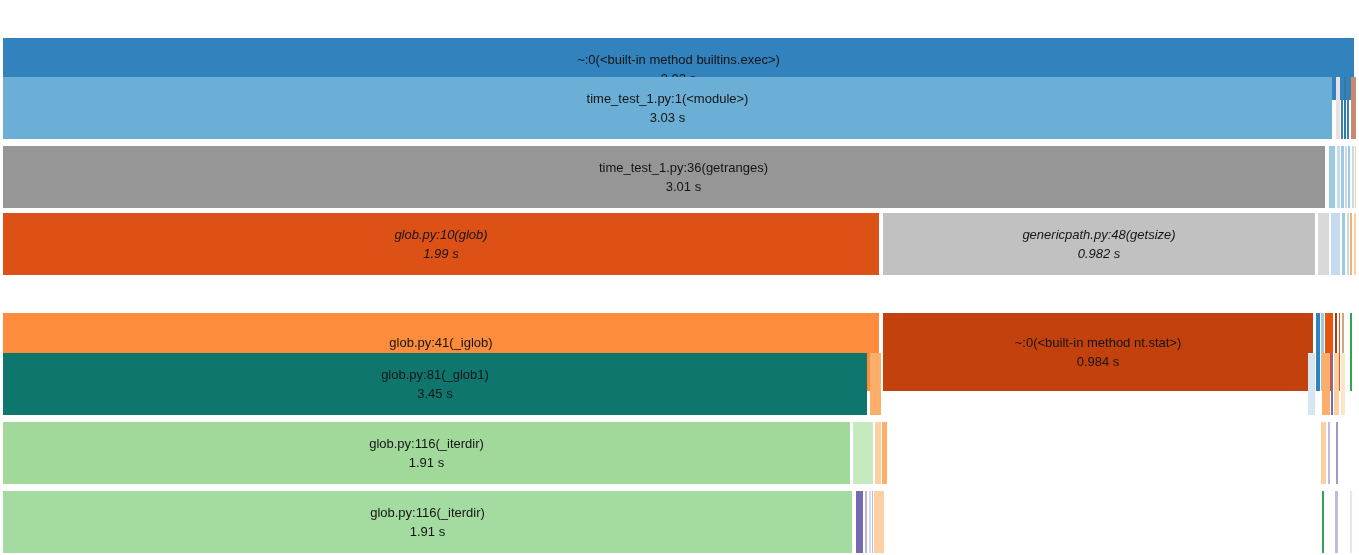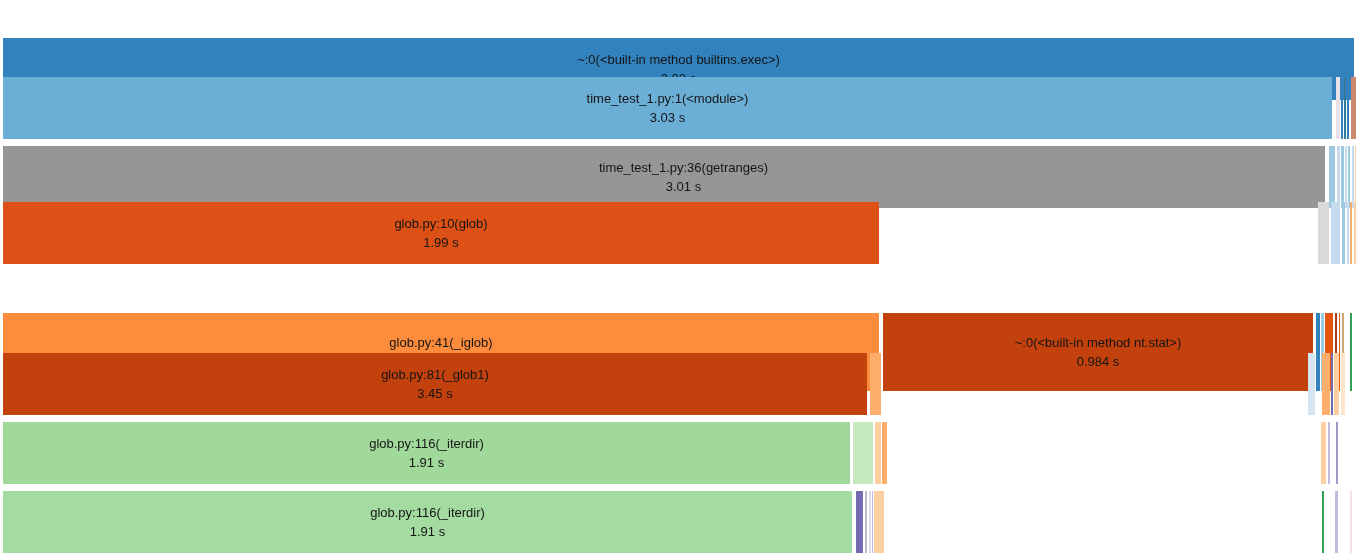--- a/index.html
+++ b/index.html
@@ -79,24 +79,28 @@
         <div class="frame-time">3.01 s</div>
       </div>
       <div class="sliver" style="left: 1329px; width: 6px; background: rgb(158, 202, 225);"></div>
       <div class="sliver" style="left: 1336.5px; width: 3.5px; background: rgb(198, 219, 239);"></div>
       <div class="sliver" style="left: 1341px; width: 2.5px; background: rgb(158, 202, 225);"></div>
       <div class="sliver" style="left: 1345px; width: 2px; background: rgb(198, 219, 239);"></div>
       <div class="sliver" style="left: 1348px; width: 2px; background: rgb(158, 202, 225);"></div>
       <div class="sliver" style="left: 1351.5px; width: 2px; background: rgb(198, 219, 239);"></div>
       <div class="sliver" style="left: 1354.5px; width: 1.5px; background: rgb(253, 208, 162);"></div>
     </div>
-    <div class="flame-row" style="top: 202px; height: 62px;">
+    <div class="flame-row" style="top: 213px; height: 62px; font-style: italic;">
       <div class="frame" style="left: 3px; width: 876px; background: rgb(221, 81, 23);">
         <div class="frame-label">glob.py:10(glob)</div>
         <div class="frame-time">1.99 s</div>
+      </div>
+      <div class="frame" style="left: 883px; width: 432px; background: rgb(193, 193, 193);">
+        <div class="frame-label">genericpath.py:48(getsize)</div>
+        <div class="frame-time">0.982 s</div>
       </div>
       <div class="sliver" style="left: 1318px; width: 11px; background: rgb(217, 217, 217);"></div>
       <div class="sliver" style="left: 1331px; width: 9px; background: rgb(198, 219, 239);"></div>
       <div class="sliver" style="left: 1342px; width: 3px; background: rgb(158, 202, 225);"></div>
       <div class="sliver" style="left: 1346.5px; width: 2px; background: rgb(198, 219, 239);"></div>
       <div class="sliver" style="left: 1350px; width: 2px; background: rgb(253, 174, 107);"></div>
       <div class="sliver" style="left: 1353.5px; width: 2px; background: rgb(253, 208, 162);"></div>
     </div>
     <div class="flame-row" style="top: 284px; height: 78px; margin-top: 29px;">
       <div class="frame" style="left: 3px; width: 876px; background: rgb(253, 141, 60);">
@@ -109,21 +113,21 @@
       </div>
       <div class="sliver" style="left: 1316px; width: 4px; background: rgb(49, 130, 189);"></div>
       <div class="sliver" style="left: 1321px; width: 2.5px; background: rgb(158, 202, 225);"></div>
       <div class="sliver" style="left: 1325px; width: 8px; background: rgb(230, 85, 13);"></div>
       <div class="sliver" style="left: 1335px; width: 2px; background: rgb(168, 58, 30);"></div>
       <div class="sliver" style="left: 1338.5px; width: 1.5px; background: rgb(230, 85, 13);"></div>
       <div class="sliver" style="left: 1342px; width: 2px; background: rgb(210, 166, 121);"></div>
       <div class="sliver" style="left: 1350px; width: 1.5px; background: rgb(49, 163, 84);"></div>
     </div>
     <div class="flame-row" style="top: 353px; height: 62px;">
-      <div class="frame" style="left: 3px; width: 864px; background: #c2410c;">
+      <div class="frame" style="left: 3px; width: 864px; background: #0f766e;">
         <div class="frame-label">glob.py:81(_glob1)</div>
         <div class="frame-time">3.45 s</div>
       </div>
       <div class="sliver" style="left: 870px; width: 11px; background: rgb(253, 174, 107);"></div>
       <div class="sliver" style="left: 1308px; width: 7px; background: rgb(213, 229, 242);"></div>
       <div class="sliver" style="left: 1322px; width: 8px; background: rgb(253, 174, 107);"></div>
       <div class="sliver" style="left: 1331px; width: 2px; background: rgb(117, 107, 177);"></div>
       <div class="sliver" style="left: 1334px; width: 5px; background: rgb(253, 208, 162);"></div>
       <div class="sliver" style="left: 1341px; width: 4px; background: rgb(254, 228, 203);"></div>
     </div>

